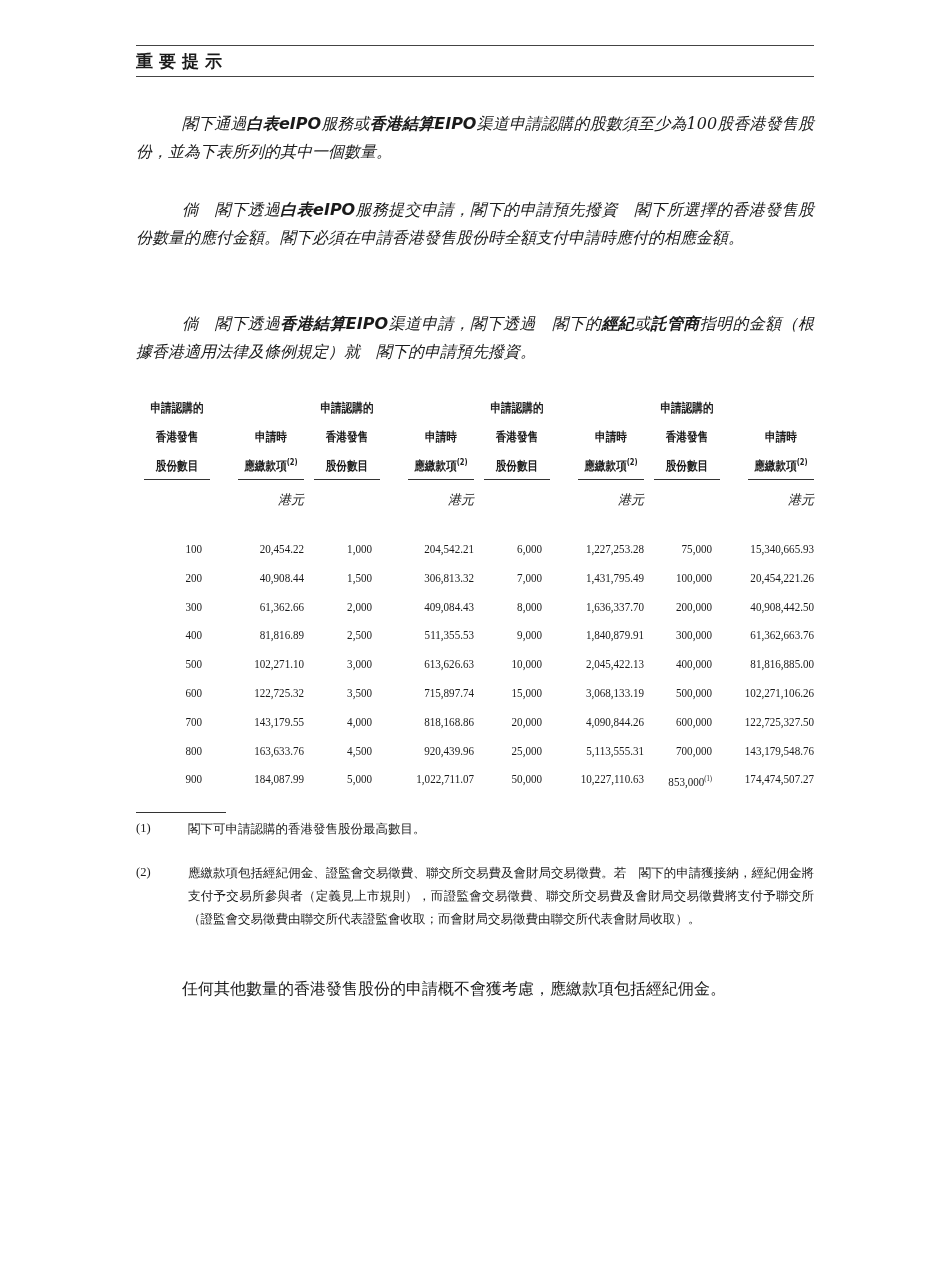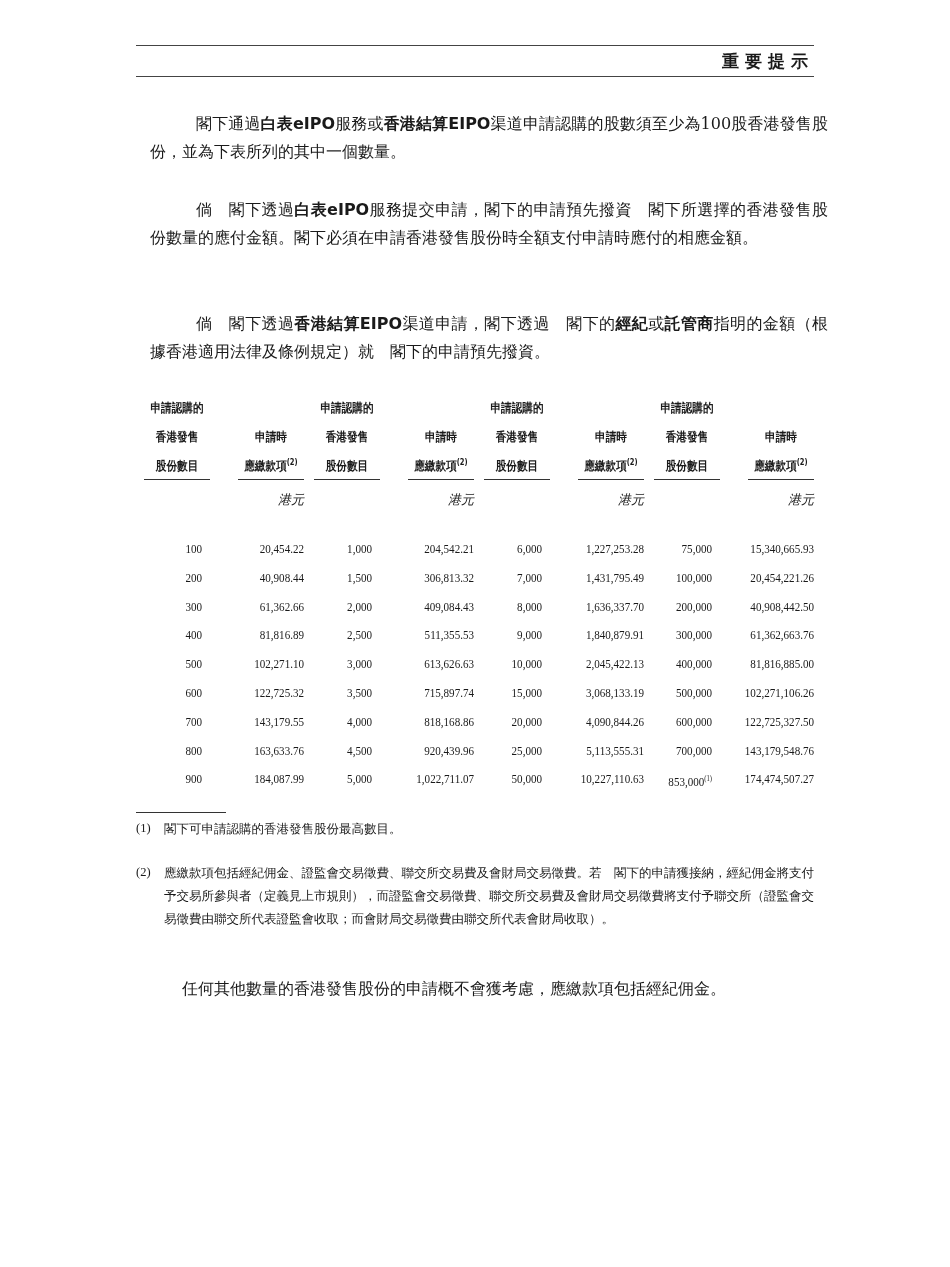--- a/index.html
+++ b/index.html
@@ -1,37 +1,37 @@
 <!DOCTYPE html>
 <html><head>
 <meta charset="utf-8">
 <style>
   html, body { margin: 0; padding: 0; background: #ffffff; }
   body { width: 950px; height: 1267px; position: relative; color: #1a1a1a;
          font-family: "DejaVu Serif", "Liberation Serif", serif; }
   .page { position: absolute; left: 136px; top: 0; width: 678px; }
   .rule { position: absolute; left: 0; width: 678px; height: 1px; background: #444; }
-  .title { position: absolute; left: 0; width: 678px; top: 50px; text-align: right;
+  .title { position: absolute; left: 0; width: 678px; top: 50px; text-align: left;
            font-family: Liberation Serif, serif; font-weight: bold; font-size: 17px;
            letter-spacing: 6px; }
-  .para { position: absolute; left: 14px; width: 678px; font-size: 16px; line-height: 28px;
-          text-align: justify; text-indent: 46px; }
+  .para { position: absolute; left: 0; width: 678px; font-size: 16px; line-height: 28px;
+          text-align: justify; text-indent: 46px; font-style: italic; }
   .para b { font-family: "DejaVu Sans", sans-serif; font-weight: bold; }
   .hdr { position: absolute; font-family: "DejaVu Sans", sans-serif; font-size: 12.5px;
          font-weight: bold; text-align: center; transform: scaleX(0.85); transform-origin: center; white-space: nowrap; }
   .hdrline { position: absolute; height: 1px; background: #333; }
   .unit { position: absolute; font-style: italic; font-size: 13px; text-align: right; }
   .col { position: absolute; font-family: "Liberation Serif", serif; font-size: 13.5px;
          text-align: right; transform: scaleX(0.82); transform-origin: right; }
   .col div { height: 28.8px; line-height: 28.8px; white-space: nowrap; }
   sup { font-size: 8px; vertical-align: 5px; }
   .fn-line { position: absolute; left: 0; top: 812px; width: 90px; height: 1px; background: #333; }
   .fn { position: absolute; left: 0; width: 678px; font-size: 12.5px; line-height: 23px; }
   .fn .num { position: absolute; left: 0; top: 0; font-family: "Liberation Serif", serif; }
-  .fn .txt { margin-left: 28px; text-align: justify; display: block; }
+  .fn .txt { margin-left: 52px; text-align: justify; display: block; }
   .last { position: absolute; left: 0; width: 678px; top: 976px; font-size: 16px; line-height: 26px; text-indent: 46px; }
 </style>
 </head>
 <body>
 
 <div class="page">
   <div class="rule" style="top:45px"></div>
   <div class="title">重要提示</div>
   <div class="rule" style="top:76px"></div>
 

